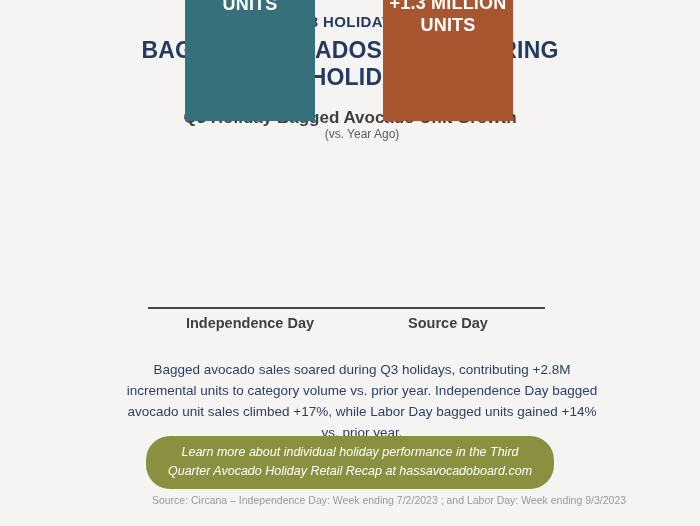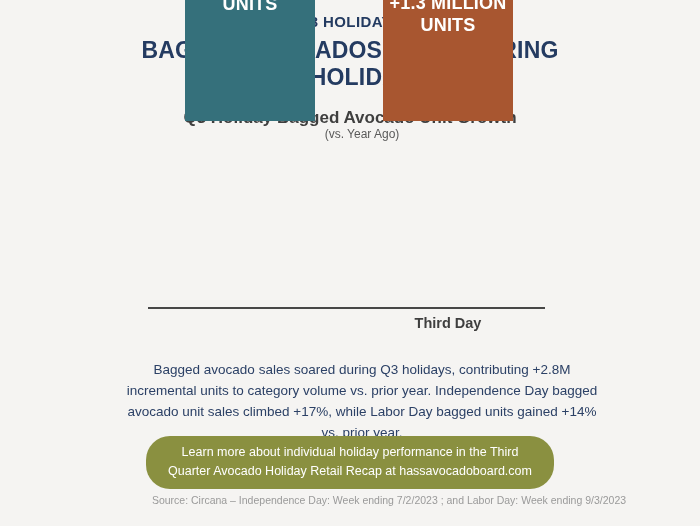--- a/index.html
+++ b/index.html
@@ -114,21 +114,21 @@
     font-family:"Liberation Sans", sans-serif;
     font-size:12.5px;
     line-height:1.55;
     padding:7px 14px;
     text-align:center;
     display:flex;
     align-items:center;
     justify-content:center;
     cursor:pointer;
   }
-  .cta-pill span{ text-wrap:balance; }
+  .cta-pill span{ text-wrap:balance;font-style:italic; }
   .source-line{
     position:absolute;
     top:494px; left:0; width:100%;
     text-align:center;
     color:#9a9a9a;
     font-size:10.5px;
     margin-left:39px;
   }
 </style>
 </head>
@@ -146,21 +146,22 @@
 
     <div class="bar bar-1" style="height: 157px; background: rgb(53, 112, 123);">
       <span>+1.5 MILLION UNITS</span>
     </div>
     <div class="bar bar-2" style="height: 136px; background: rgb(168, 86, 48);">
       <span>+1.3 MILLION UNITS</span>
     </div>
 
     <div class="axis-line"></div>
 
-    <div class="cat-label cat-2">Third Day</div>
+    <div class="cat-label cat-1">Independence Day</div>
+    <div class="cat-label cat-2">Source Day</div>
   </div>
 
   <p class="body-paragraph">Bagged avocado sales soared during Q3 holidays, contributing +2.8M incremental units to category volume vs. prior year. Independence Day bagged avocado unit sales climbed +17%, while Labor Day bagged units gained +14% vs. prior year.</p>
 
   <button class="cta-pill">
     <span>Learn more about individual holiday performance in the Third Quarter Avocado Holiday Retail Recap at hassavocadoboard.com</span>
   </button>
 
   <div class="source-line">Source: Circana – Independence Day: Week ending 7/2/2023 ; and Labor Day: Week ending 9/3/2023</div>
 

